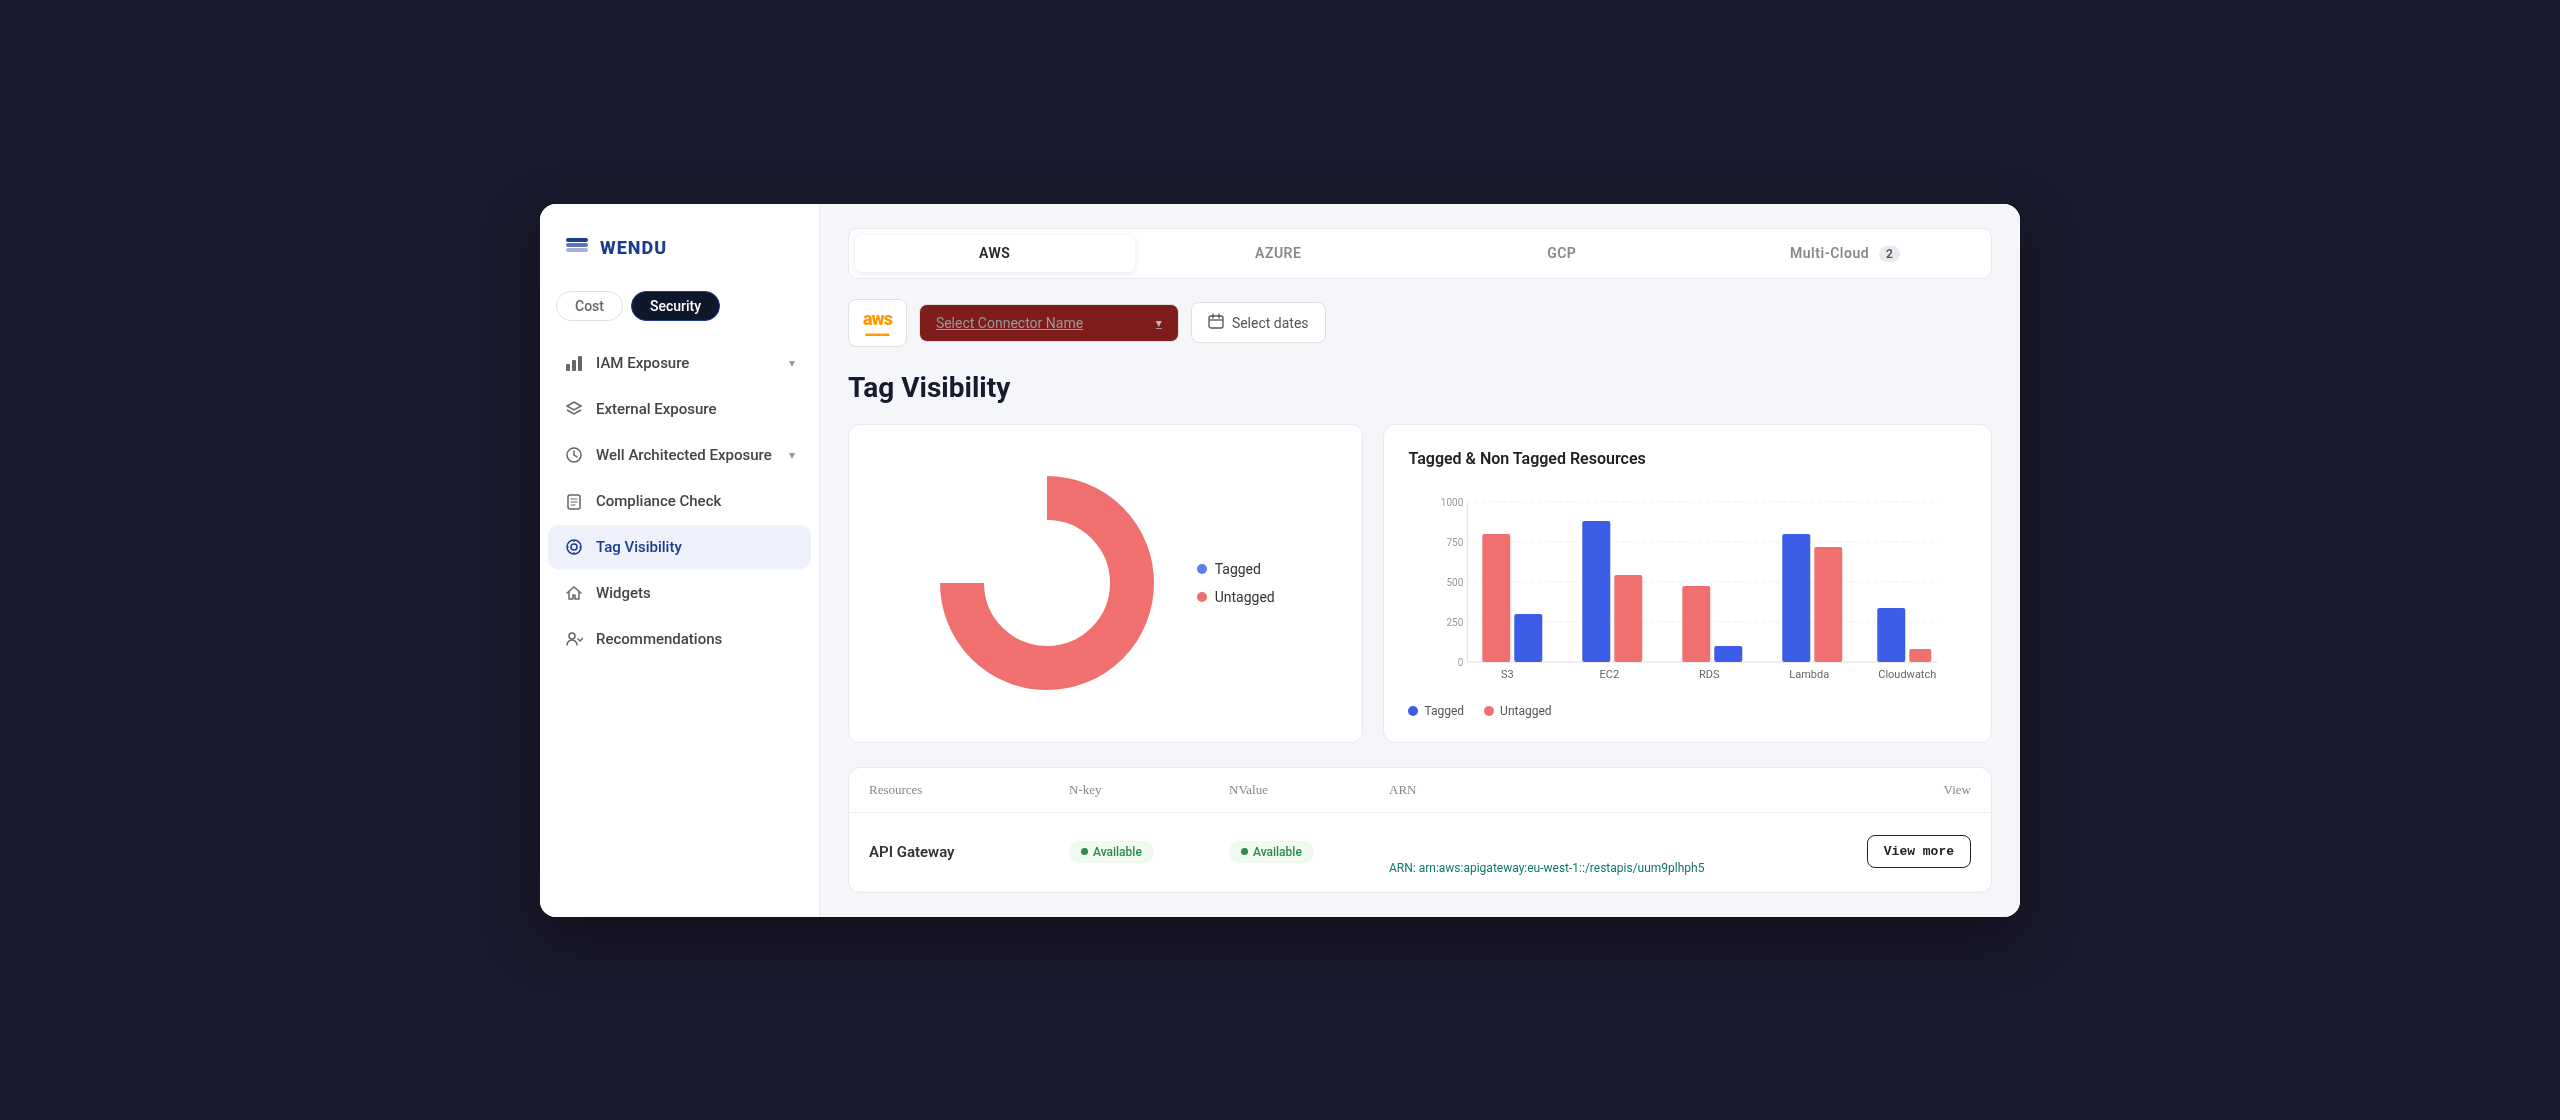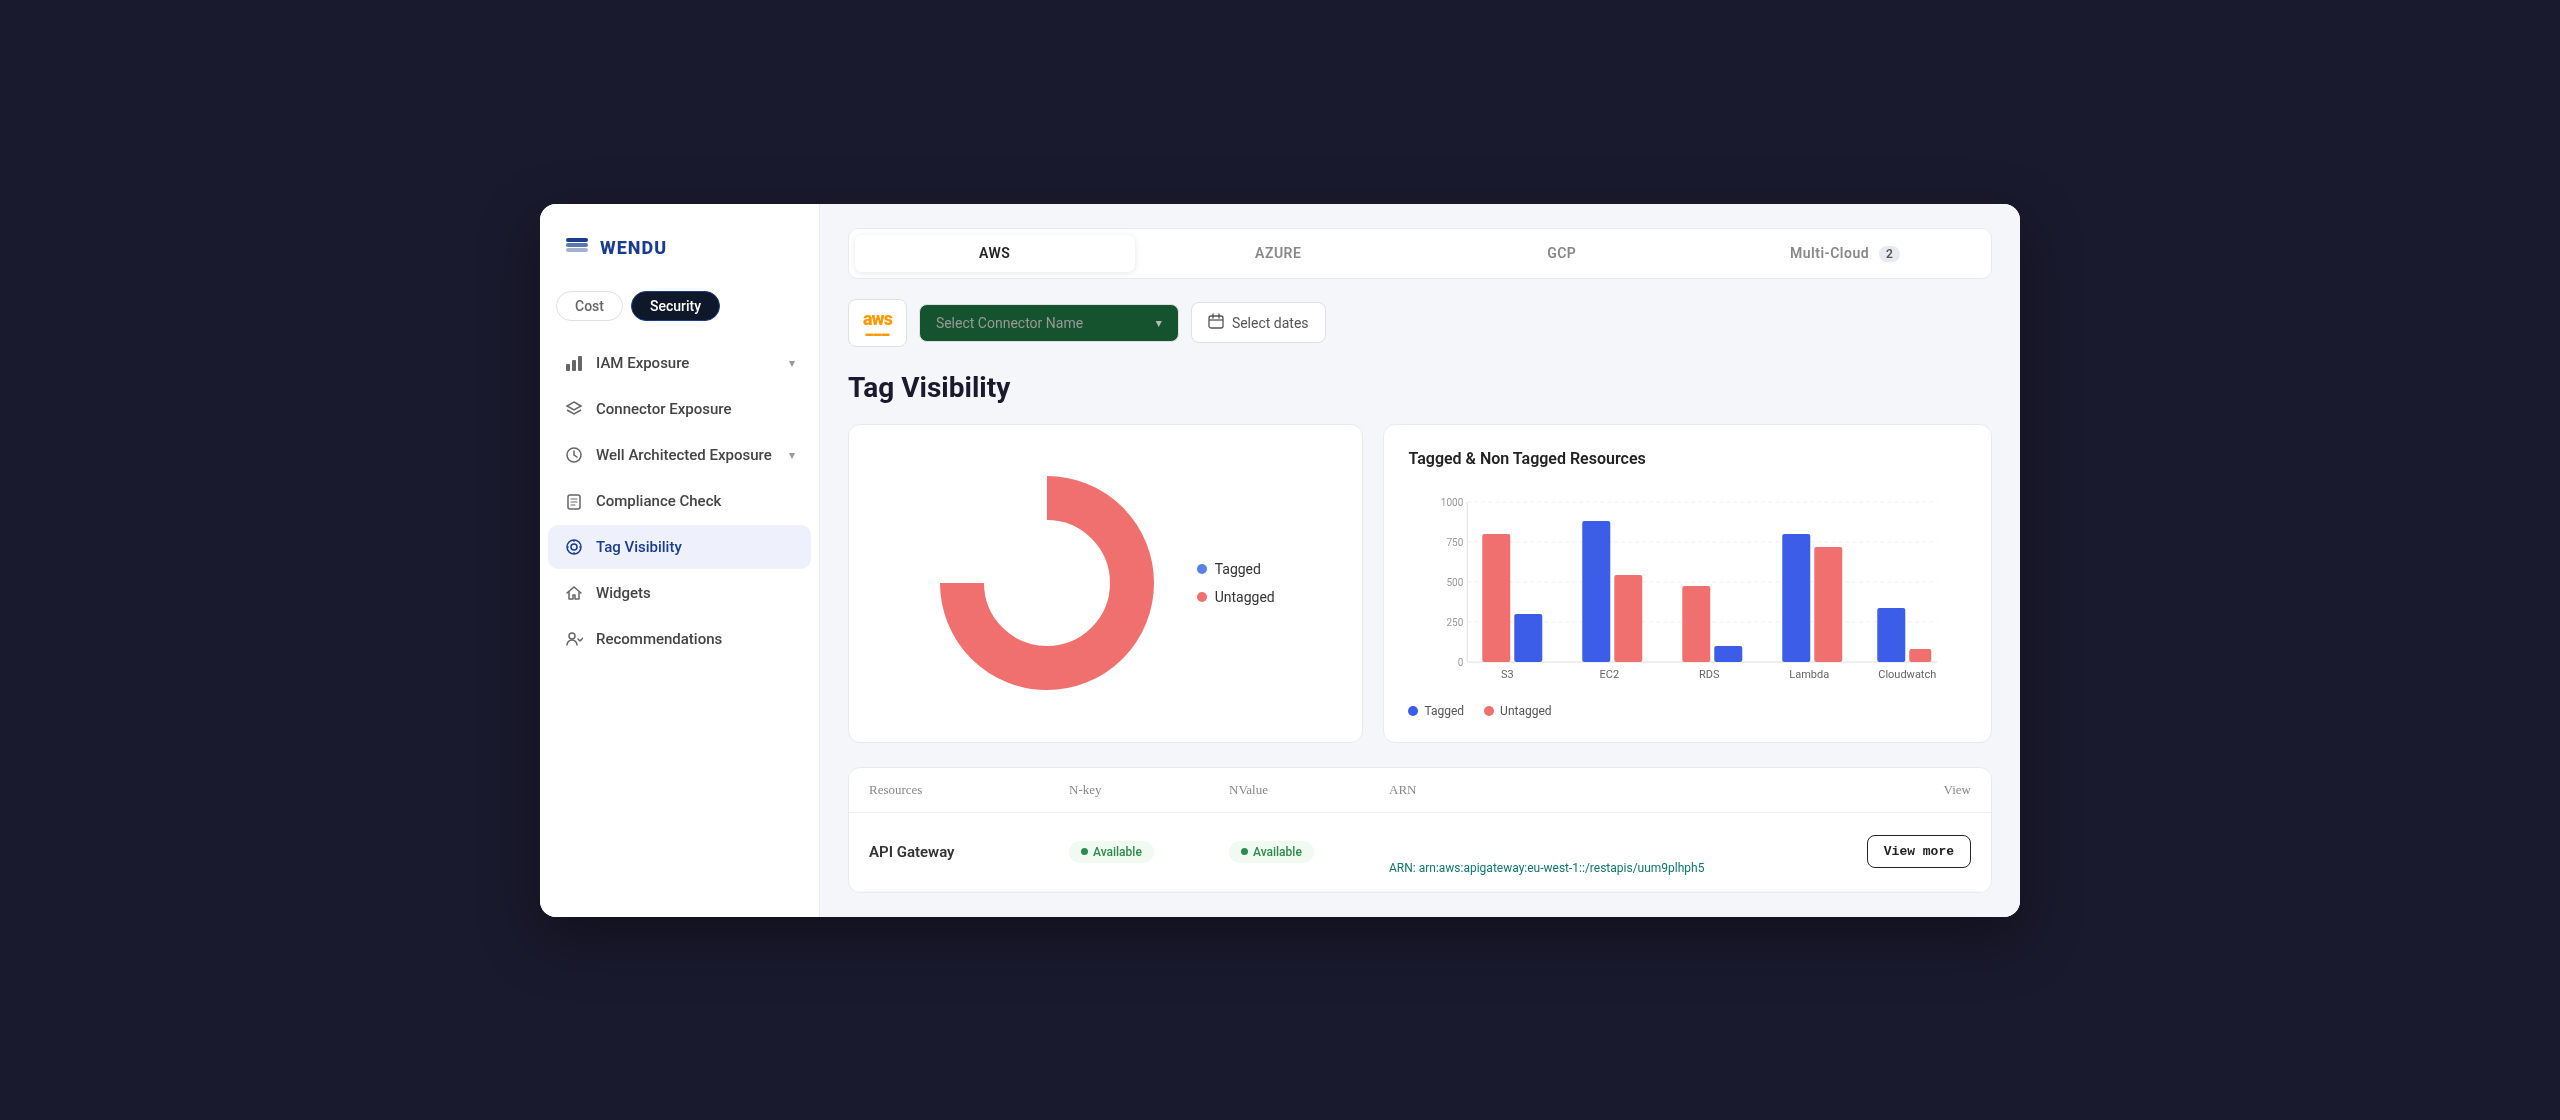--- a/index.html
+++ b/index.html
@@ -167,28 +167,29 @@
     .aws-underline {
       font-size: 8px;
       color: #ff9900;
       text-align: center;
       display: block;
     }
     .connector-select {
       display: flex;
       align-items: center;
       justify-content: space-between;
-      background: #14532d;
+      background: #7f1d1d;
       border: 1px solid #e0e0e0;
       border-radius: 8px;
       padding: 10px 16px;
       min-width: 260px;
       cursor: pointer;
       color: #999;
       font-size: 14px;
+      text-decoration: underline;
     }
     .connector-select .chevron-down {
       color: #bbb;
       font-size: 12px;
     }
     .date-select {
       display: flex;
       align-items: center;
       gap: 8px;
       background: #fff;
@@ -381,21 +382,21 @@
         <span class="chevron">▾</span>
       </div>
 
       <div class="nav-item">
         <span class="nav-icon">
           <svg width="18" height="18" viewBox="0 0 18 18" fill="none">
             <path d="M9 2L16 6L9 10L2 6Z" stroke="#666" stroke-width="1.5" fill="none"></path>
             <path d="M2 10L9 14L16 10" stroke="#666" stroke-width="1.5" fill="none"></path>
           </svg>
         </span>
-        <span>Connector Exposure</span>
+        <span>External Exposure</span>
       </div>
 
       <div class="nav-item">
         <span class="nav-icon">
           <svg width="18" height="18" viewBox="0 0 18 18" fill="none">
             <circle cx="9" cy="9" r="7" stroke="#666" stroke-width="1.5" fill="none"></circle>
             <path d="M9 5v4l3 2" stroke="#666" stroke-width="1.5" stroke-linecap="round"></path>
           </svg>
         </span>
         <span>Well Architected Exposure</span>

